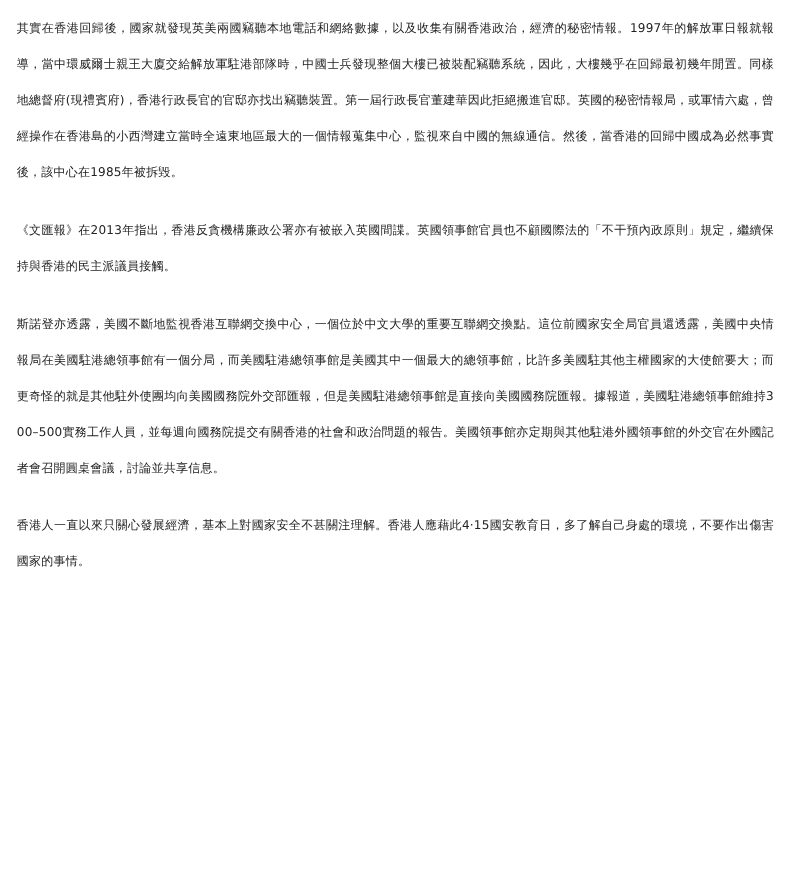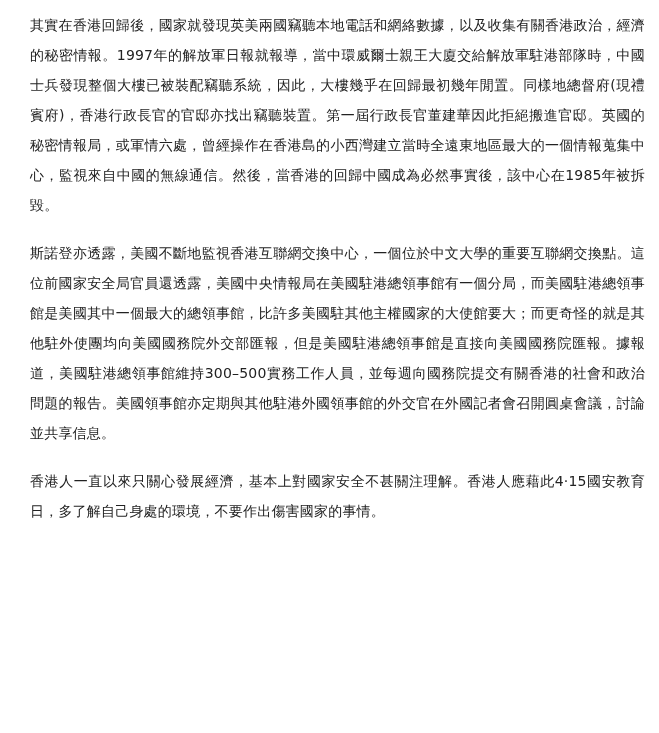--- a/index.html
+++ b/index.html
@@ -13,34 +13,35 @@
     font-family: "DejaVu Sans", "Liberation Sans", sans-serif;
     color: #1a1a1a;
     overflow: hidden;
   }
   .article {
     box-sizing: border-box;
     width: 659px;
     padding: 10px 14px 0 14px;
   }
   .para {
-    font-size: 14px;
+    font-size: 10px;
     line-height: 30px;
     letter-spacing: 0.2px;
     text-align: justify;
     text-justify: inter-character;
-    margin: 0 0 18px 16px;
+    margin: 0 0 18px 0;
     color: #222222;
     word-break: break-all;
   }
   .para:last-child {
     margin-bottom: 0;
   }
 </style>
 </head>
 <body>
 
 <div class="article">
   <p class="para">其實在香港回歸後，國家就發現英美兩國竊聽本地電話和網絡數據，以及收集有關香港政治，經濟的秘密情報。1997年的解放軍日報就報導，當中環威爾士親王大廈交給解放軍駐港部隊時，中國士兵發現整個大樓已被裝配竊聽系統，因此，大樓幾乎在回歸最初幾年閒置。同樣地總督府(現禮賓府)，香港行政長官的官邸亦找出竊聽裝置。第一屆行政長官董建華因此拒絕搬進官邸。英國的秘密情報局，或軍情六處，曾經操作在香港島的小西灣建立當時全遠東地區最大的一個情報蒐集中心，監視來自中國的無線通信。然後，當香港的回歸中國成為必然事實後，該中心在1985年被拆毀。</p>
+  <p class="para">《文匯報》在2013年指出，香港反貪機構廉政公署亦有被嵌入英國間諜。英國領事館官員也不顧國際法的「不干預內政原則」規定，繼續保持與香港的民主派議員接觸。</p>
   <p class="para">斯諾登亦透露，美國不斷地監視香港互聯網交換中心，一個位於中文大學的重要互聯網交換點。這位前國家安全局官員還透露，美國中央情報局在美國駐港總領事館有一個分局，而美國駐港總領事館是美國其中一個最大的總領事館，比許多美國駐其他主權國家的大使館要大；而更奇怪的就是其他駐外使團均向美國國務院外交部匯報，但是美國駐港總領事館是直接向美國國務院匯報。據報道，美國駐港總領事館維持300–500實務工作人員，並每週向國務院提交有關香港的社會和政治問題的報告。美國領事館亦定期與其他駐港外國領事館的外交官在外國記者會召開圓桌會議，討論並共享信息。</p>
   <p class="para">香港人一直以來只關心發展經濟，基本上對國家安全不甚關注理解。香港人應藉此4·15國安教育日，多了解自己身處的環境，不要作出傷害國家的事情。</p>
 
 </div>
 
 </body></html>

